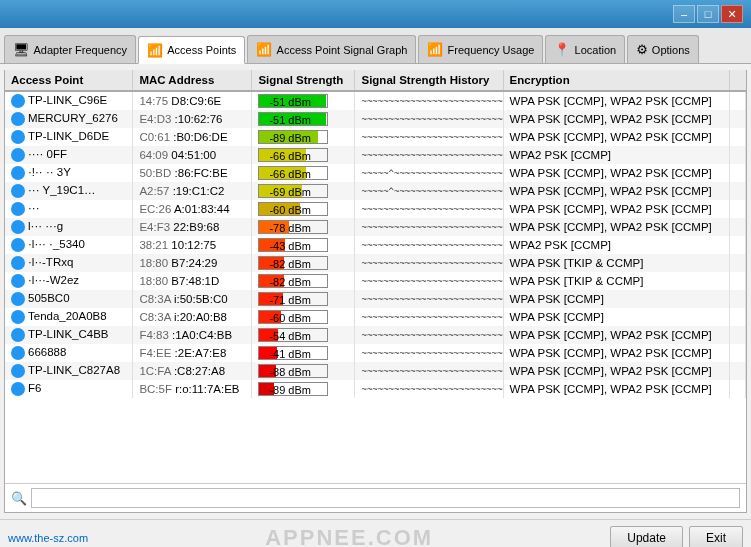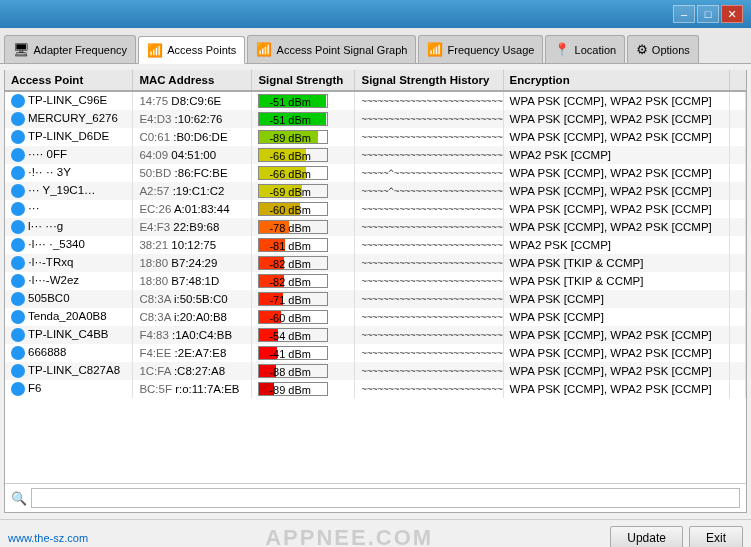--- a/index.html
+++ b/index.html
@@ -352,21 +352,21 @@
     <td style="width:16px;padding:0;"></td>
   </tr>
           <tr>
     <td>
       <span style="display:inline-block;width:14px;height:14px;border-radius:50%;background:#2196F3;vertical-align:middle;margin-right:3px;"></span>·l··· ·_5340
     </td>
     <td><span style="color:#666">38:21</span> 10:12:75</td>
     <td>
       <div class="signal-bar">
         <div class="signal-fill" style="width:38%;background:#ff4400;"></div>
-        <span class="signal-text">-81 dBm</span>
+        <span class="signal-text">-43 dBm</span>
       </div>
     </td>
     <td class="history-cell">~~~~~~~~~~~~~~~~~~~~~~~~~~~~~^~~~~~~~~~~</td>
     <td>WPA2 PSK [CCMP]</td>
     <td style="width:16px;padding:0;"></td>
   </tr>
           <tr>
     <td>
       <span style="display:inline-block;width:14px;height:14px;border-radius:50%;background:#2196F3;vertical-align:middle;margin-right:3px;"></span>·l··-TRxq
     </td>

